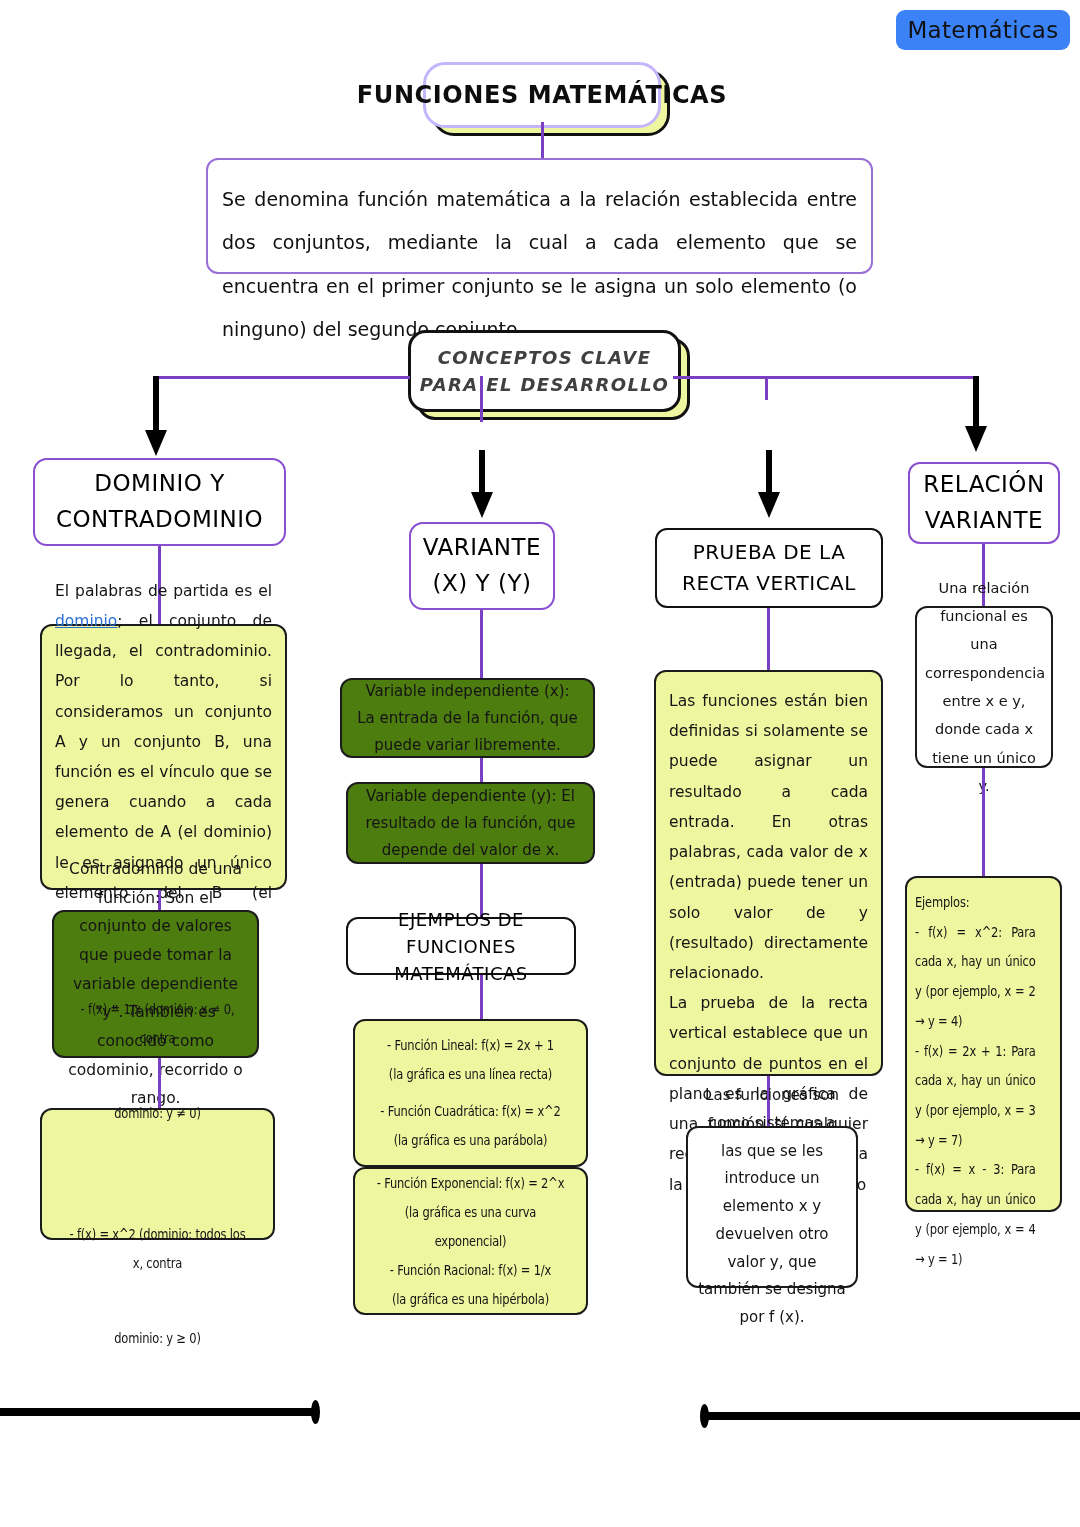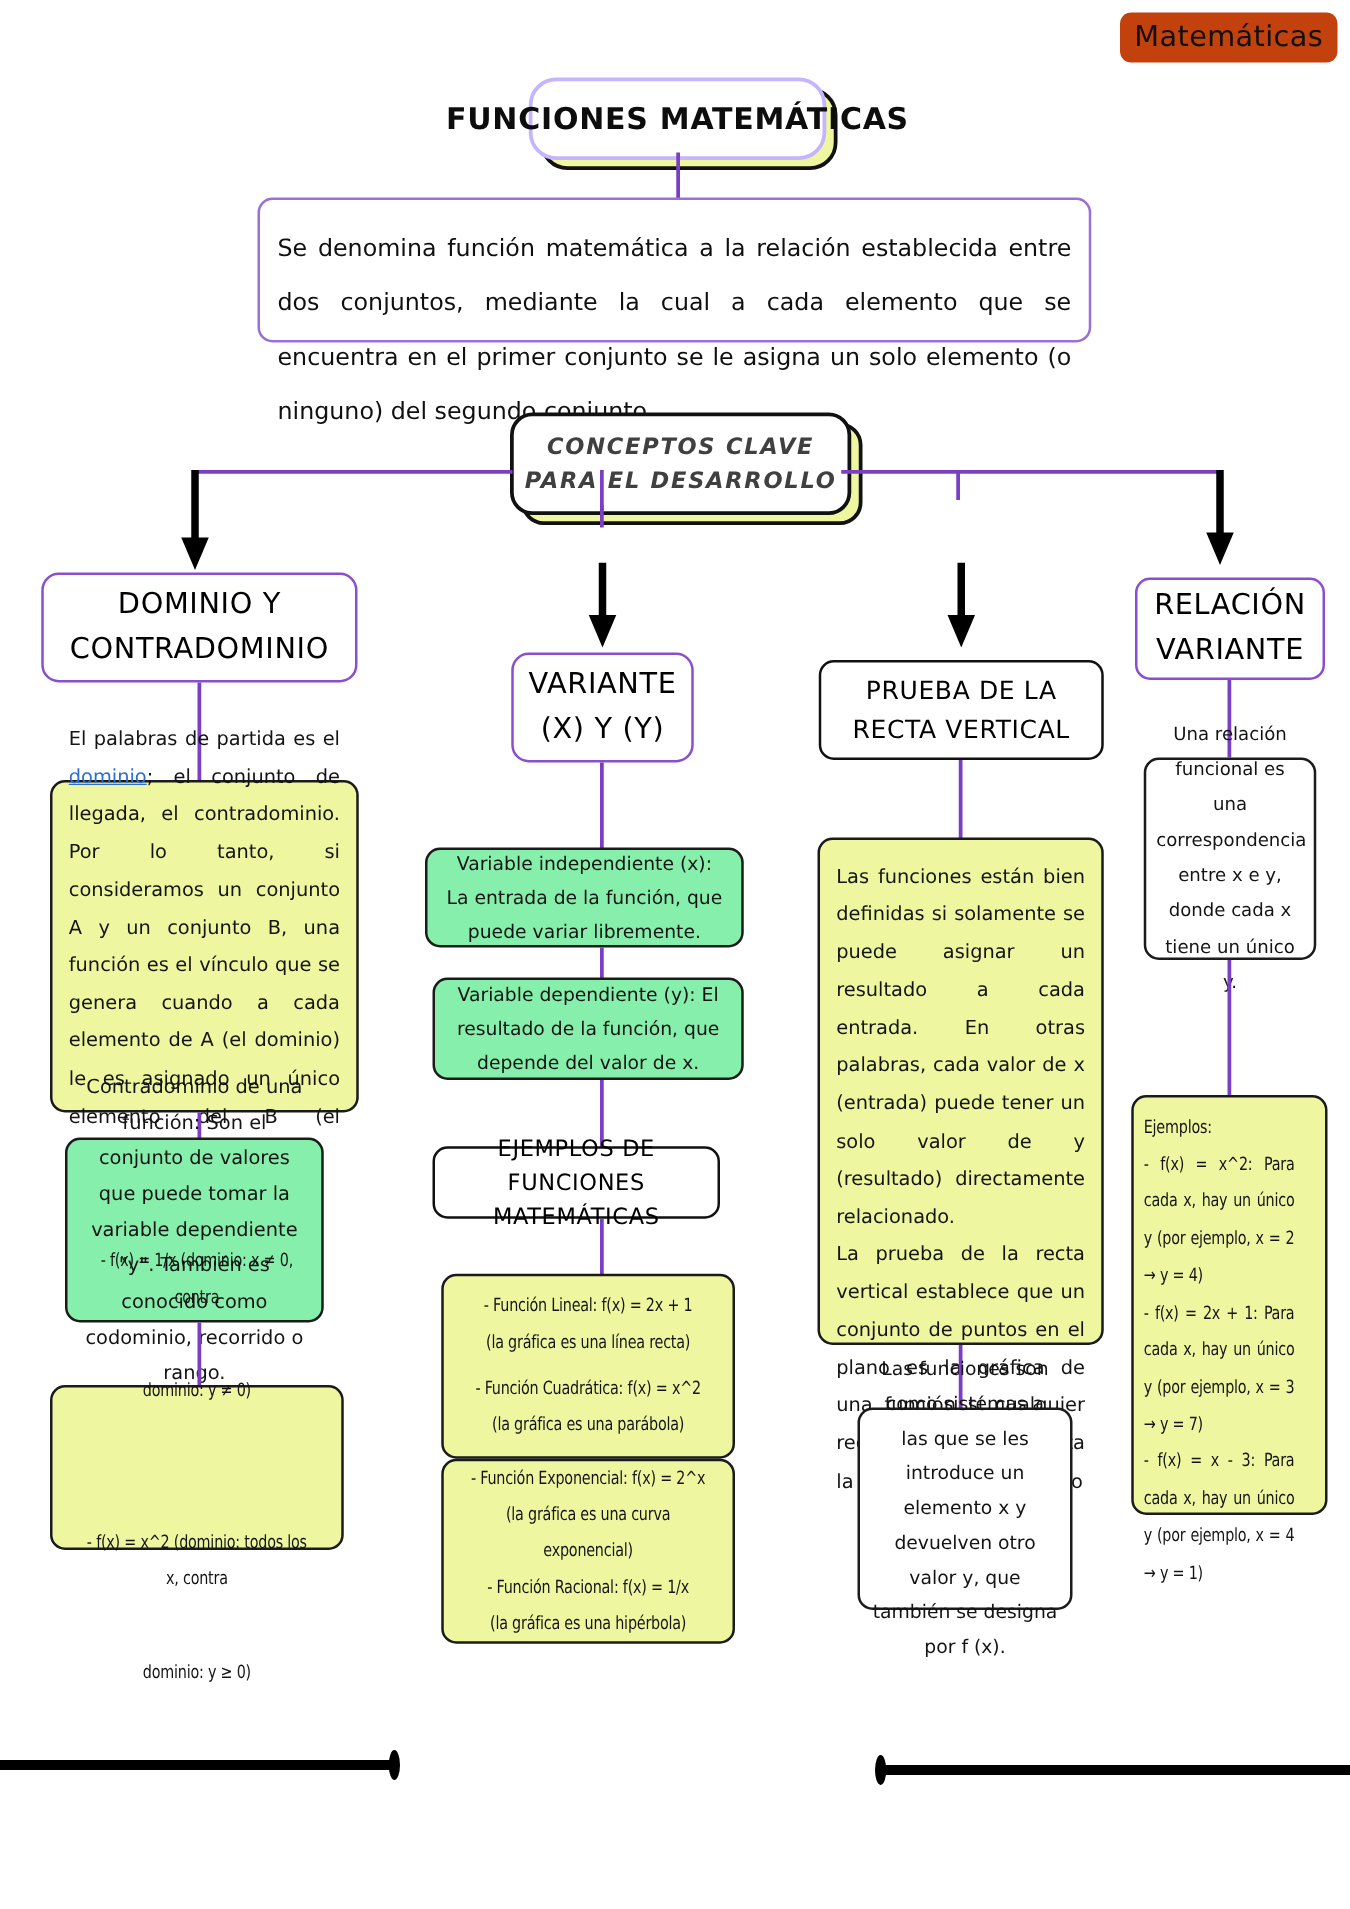--- a/index.html
+++ b/index.html
@@ -37,21 +37,21 @@
   .hdr-purple { border: 2.5px solid #8a4fd0; }
   .hdr-black  { border: 2.5px solid #111111; }
 
   
   .bt {
     padding: 12px 13px;
     line-height: 1.95;
     color: #141414;
   }
   .fill-yellow { background: #eef79f; border: 2.5px solid #1b1b1b; }
-  .fill-lav    { background: #86efac; border: 2.5px solid #1b1b1b; }
+  .fill-lav    { background: #4d7c0f; border: 2.5px solid #1b1b1b; }
   .fill-white  { background: #ffffff; border: 2.5px solid #1b1b1b; }
 
   .just { text-align: justify; text-align-last: left; }
   .ctr  { text-align: center; }
   .lft  { text-align: left; }
 
   
   .cond {
     font-family: "DejaVu Sans Condensed", "Liberation Sans Narrow", "Liberation Sans", sans-serif;
     transform: scaleX(.88);
@@ -80,21 +80,21 @@
     font-weight: 700;
     font-size: 24px;
     letter-spacing: .6px;
     white-space: nowrap;
     color: #0d0d0d;
   }
 
   
   #subject-tag {
     position: absolute;
-    background: #c2410c;
+    background: #3b82f6;
     border-radius: 9px;
     display: flex;
     align-items: center;
     justify-content: center;
     font-family: "DejaVu Sans", sans-serif;
     font-size: 23px;
     font-weight: 500;
     color: #111111;
     letter-spacing: .3px;
   }

